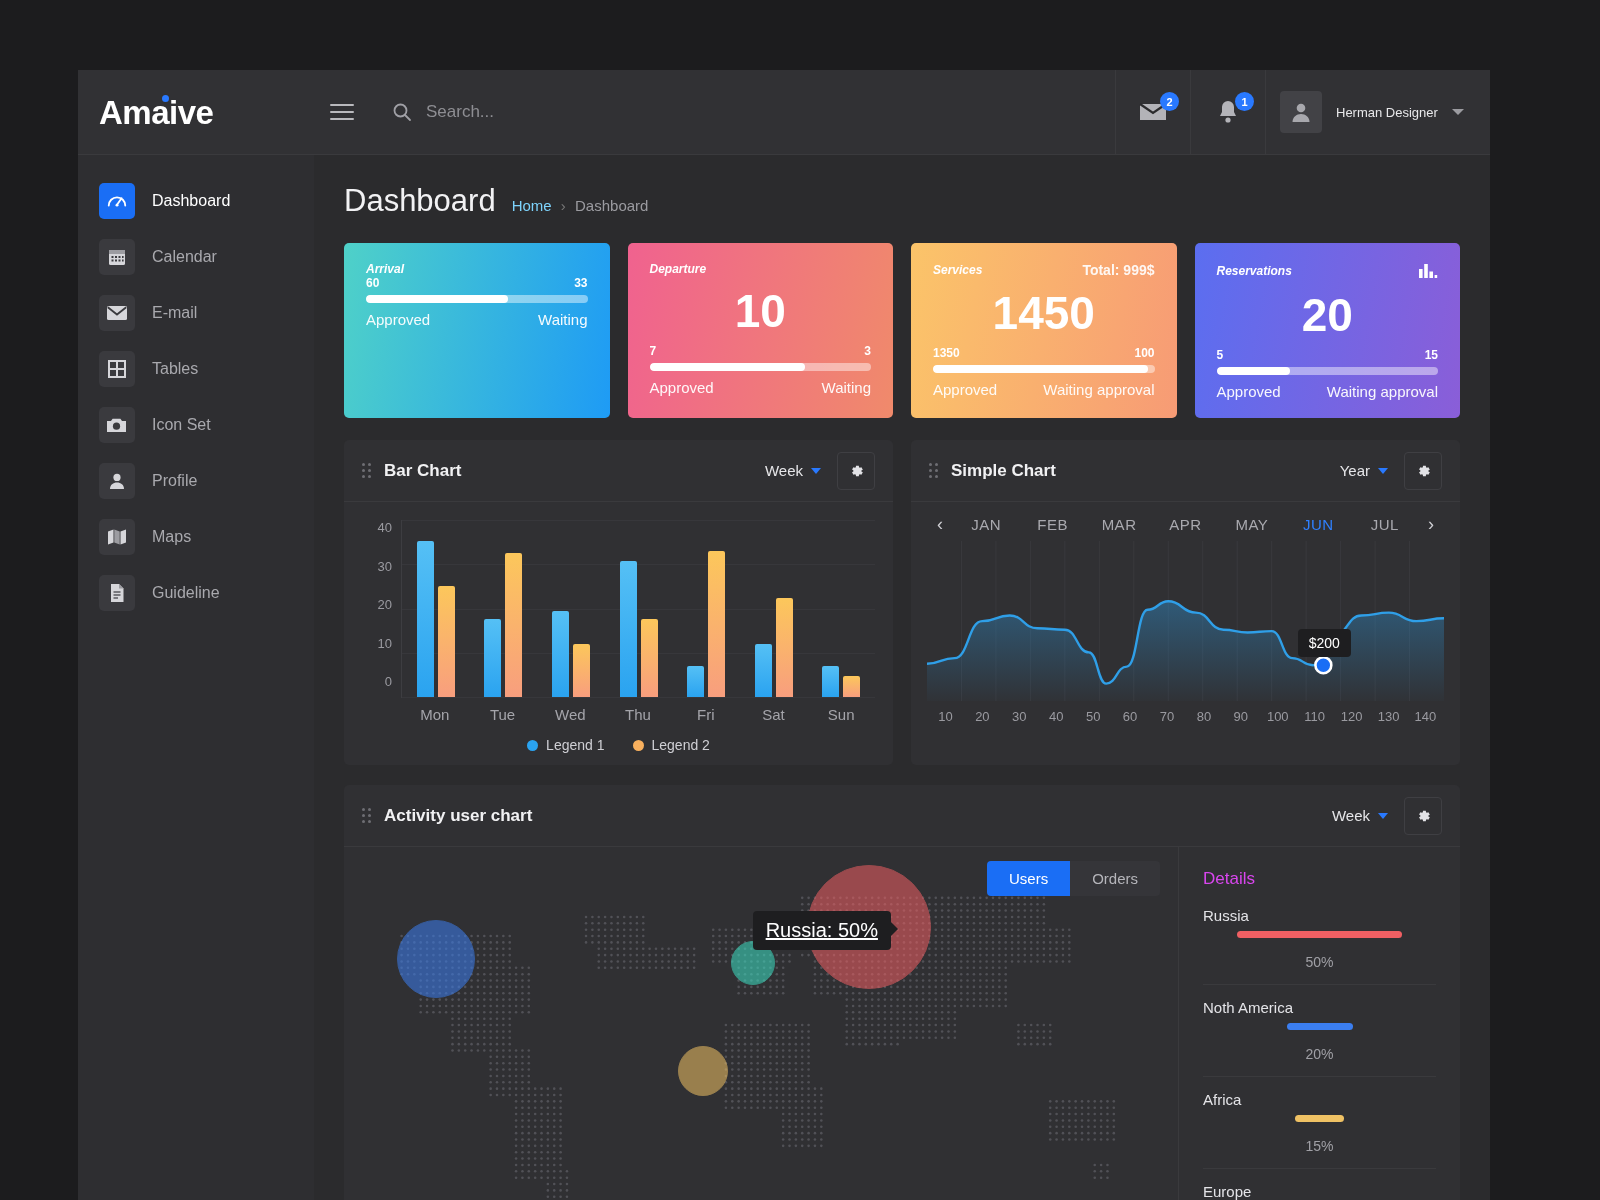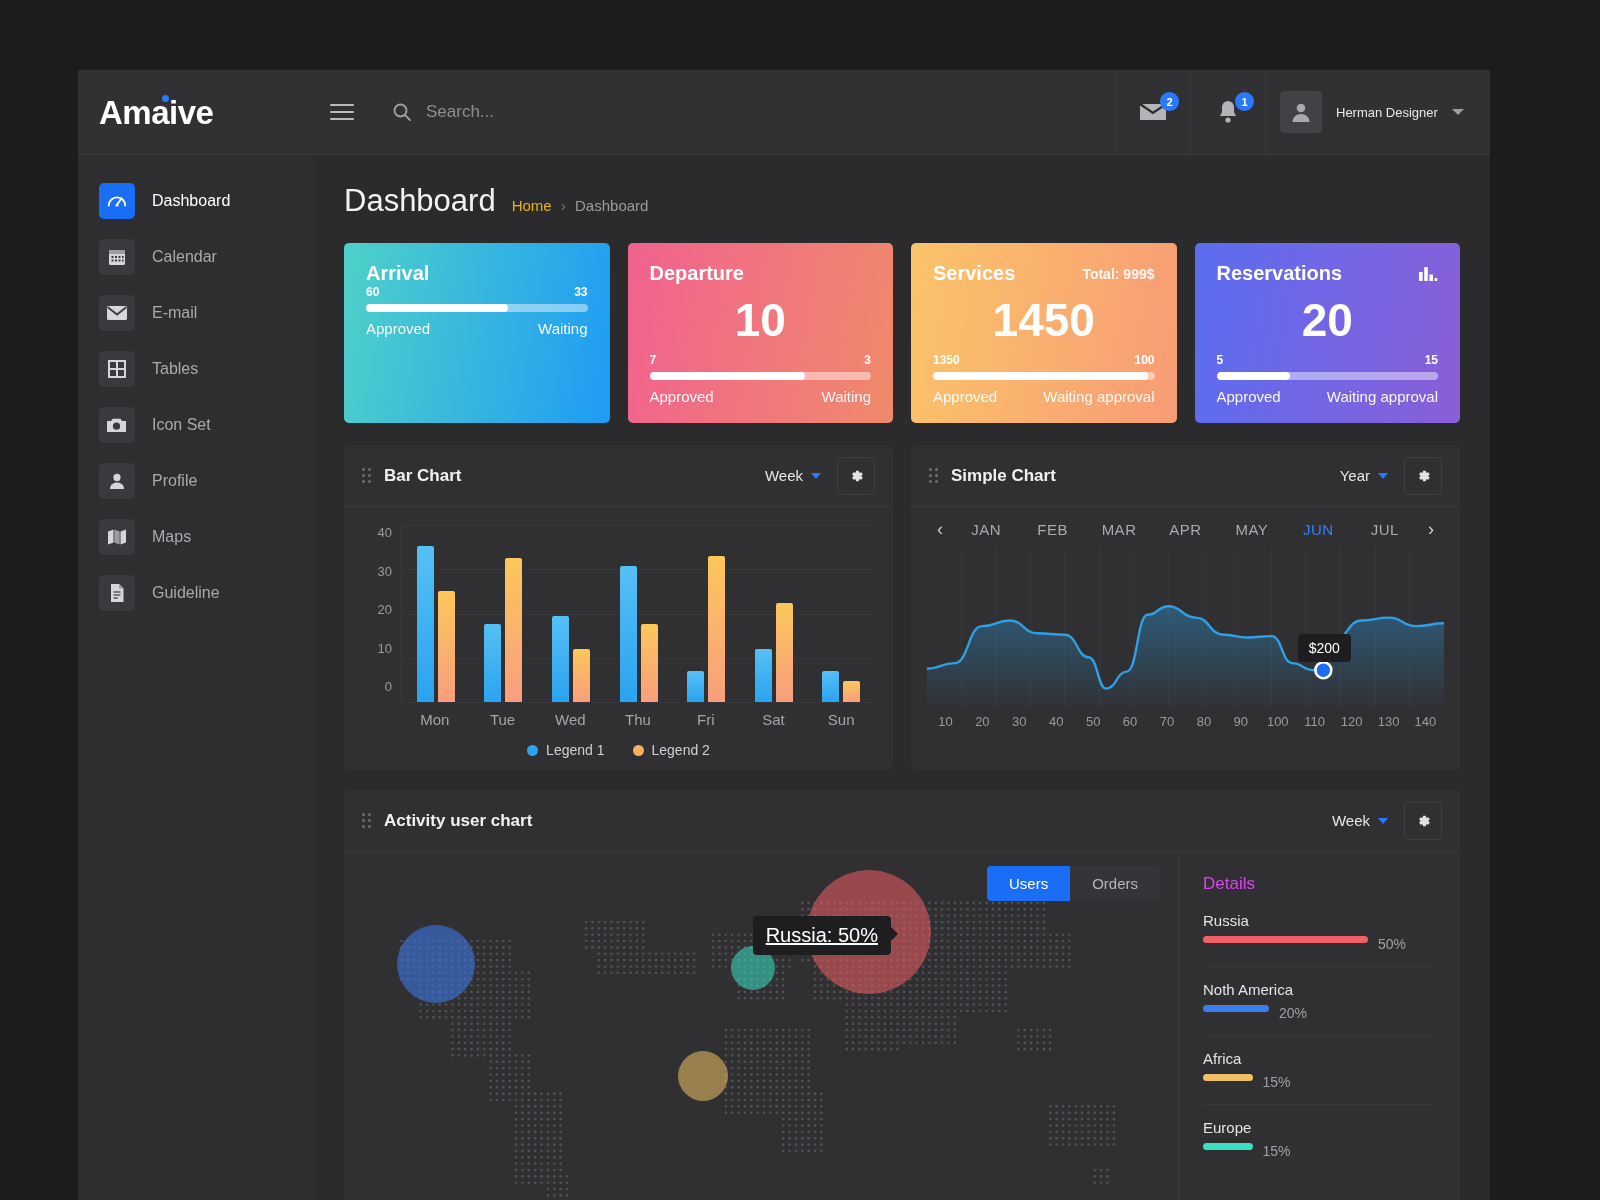--- a/index.html
+++ b/index.html
@@ -87,31 +87,31 @@
   .nav-item.active .nav-ico { background: #1a6ef5; }
   .nav-label { color: #a9a9ae; font-size: 16px; }
   .nav-item.active .nav-label { color: #ffffff; }
 
   .content { flex: 1; padding: 28px 30px 0 30px; overflow: hidden; }
 
   
   .page-head { display: flex; align-items: baseline; gap: 16px; margin-bottom: 24px; }
   .page-title { font-size: 31px; color: #f2f2f4; font-weight: normal; }
   .crumbs { font-size: 15px; color: #9b9ba0; }
-  .crumbs .home { color: #eab308; }
+  .crumbs .home { color: #7dd3fc; }
   .crumbs .sep { margin: 0 5px; color: #777; }
 
   
   .stats { display: flex; gap: 18px; margin-bottom: 22px; }
   .stat {
     flex: 1; border-radius: 5px; padding: 19px 22px 18px 22px;
     color: #fff; min-height: 170px; display: flex; flex-direction: column;
   }
   .stat-top { display: flex; justify-content: space-between; align-items: center; }
-  .stat-name { font-size: 20px; font-weight: bold; }
+  .stat-name { font-size: 12px; font-weight: bold; font-style: italic; }
   .stat-extra { font-size: 14px; font-weight: bold; opacity: .92; }
   .stat-value {
     font-size: 46px; font-weight: bold; text-align: center; margin: 12px 0 10px 0;
     line-height: 1;
   }
   .stat-nums { display: flex; justify-content: space-between; font-size: 12px; font-weight: bold; }
   .prog {
     height: 8px; border-radius: 4px; background: rgba(255,255,255,.45);
     margin: 5px 0 8px 0; overflow: hidden;
   }
@@ -195,21 +195,21 @@
   .map-tip:after {
     content: ""; position: absolute; right: -7px; top: 11px;
     border-top: 7px solid transparent; border-bottom: 7px solid transparent;
     border-left: 7px solid #1e1e20;
   }
   .details-col { width: 282px; border-left: 1px solid #3a3a3d; padding: 22px 24px; }
   .details-title { color: #d946ef; font-size: 17px; margin-bottom: 18px; }
   .det-row { padding-bottom: 14px; border-bottom: 1px solid #3a3a3d; margin-bottom: 14px; }
   .det-row:last-child { border-bottom: none; }
   .det-name { color: #e4e4e8; font-size: 15px; margin-bottom: 7px; }
-  .det-bar-line { display: flex; gap: 10px; }
+  .det-bar-line { display: flex; align-items: center; gap: 16px; flex-direction: column; }
   .det-bar { height: 7px; border-radius: 4px; }
   .det-pct { color: #a0a0a6; font-size: 14px; }
 </style>
 </head>
 <body>
 
 <div id="app">
 
   <div class="topbar">
     <div class="logo-wrap">

